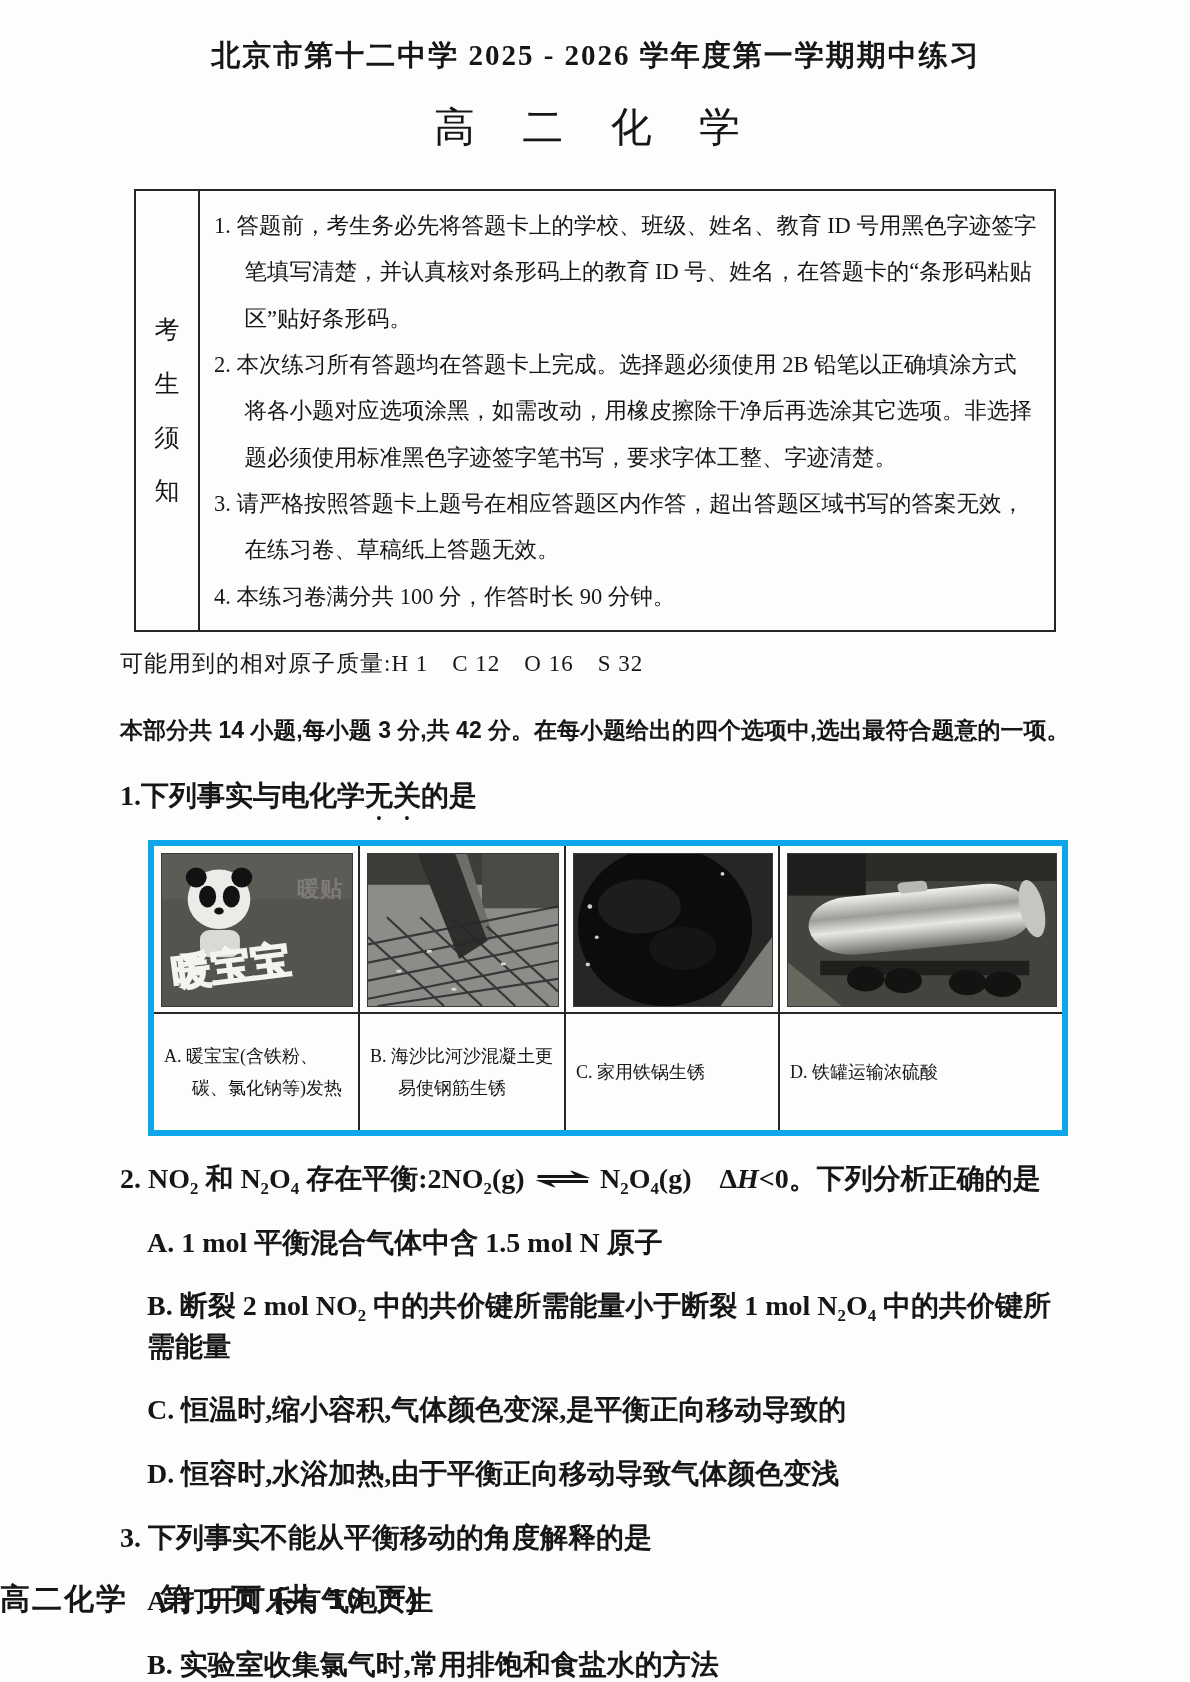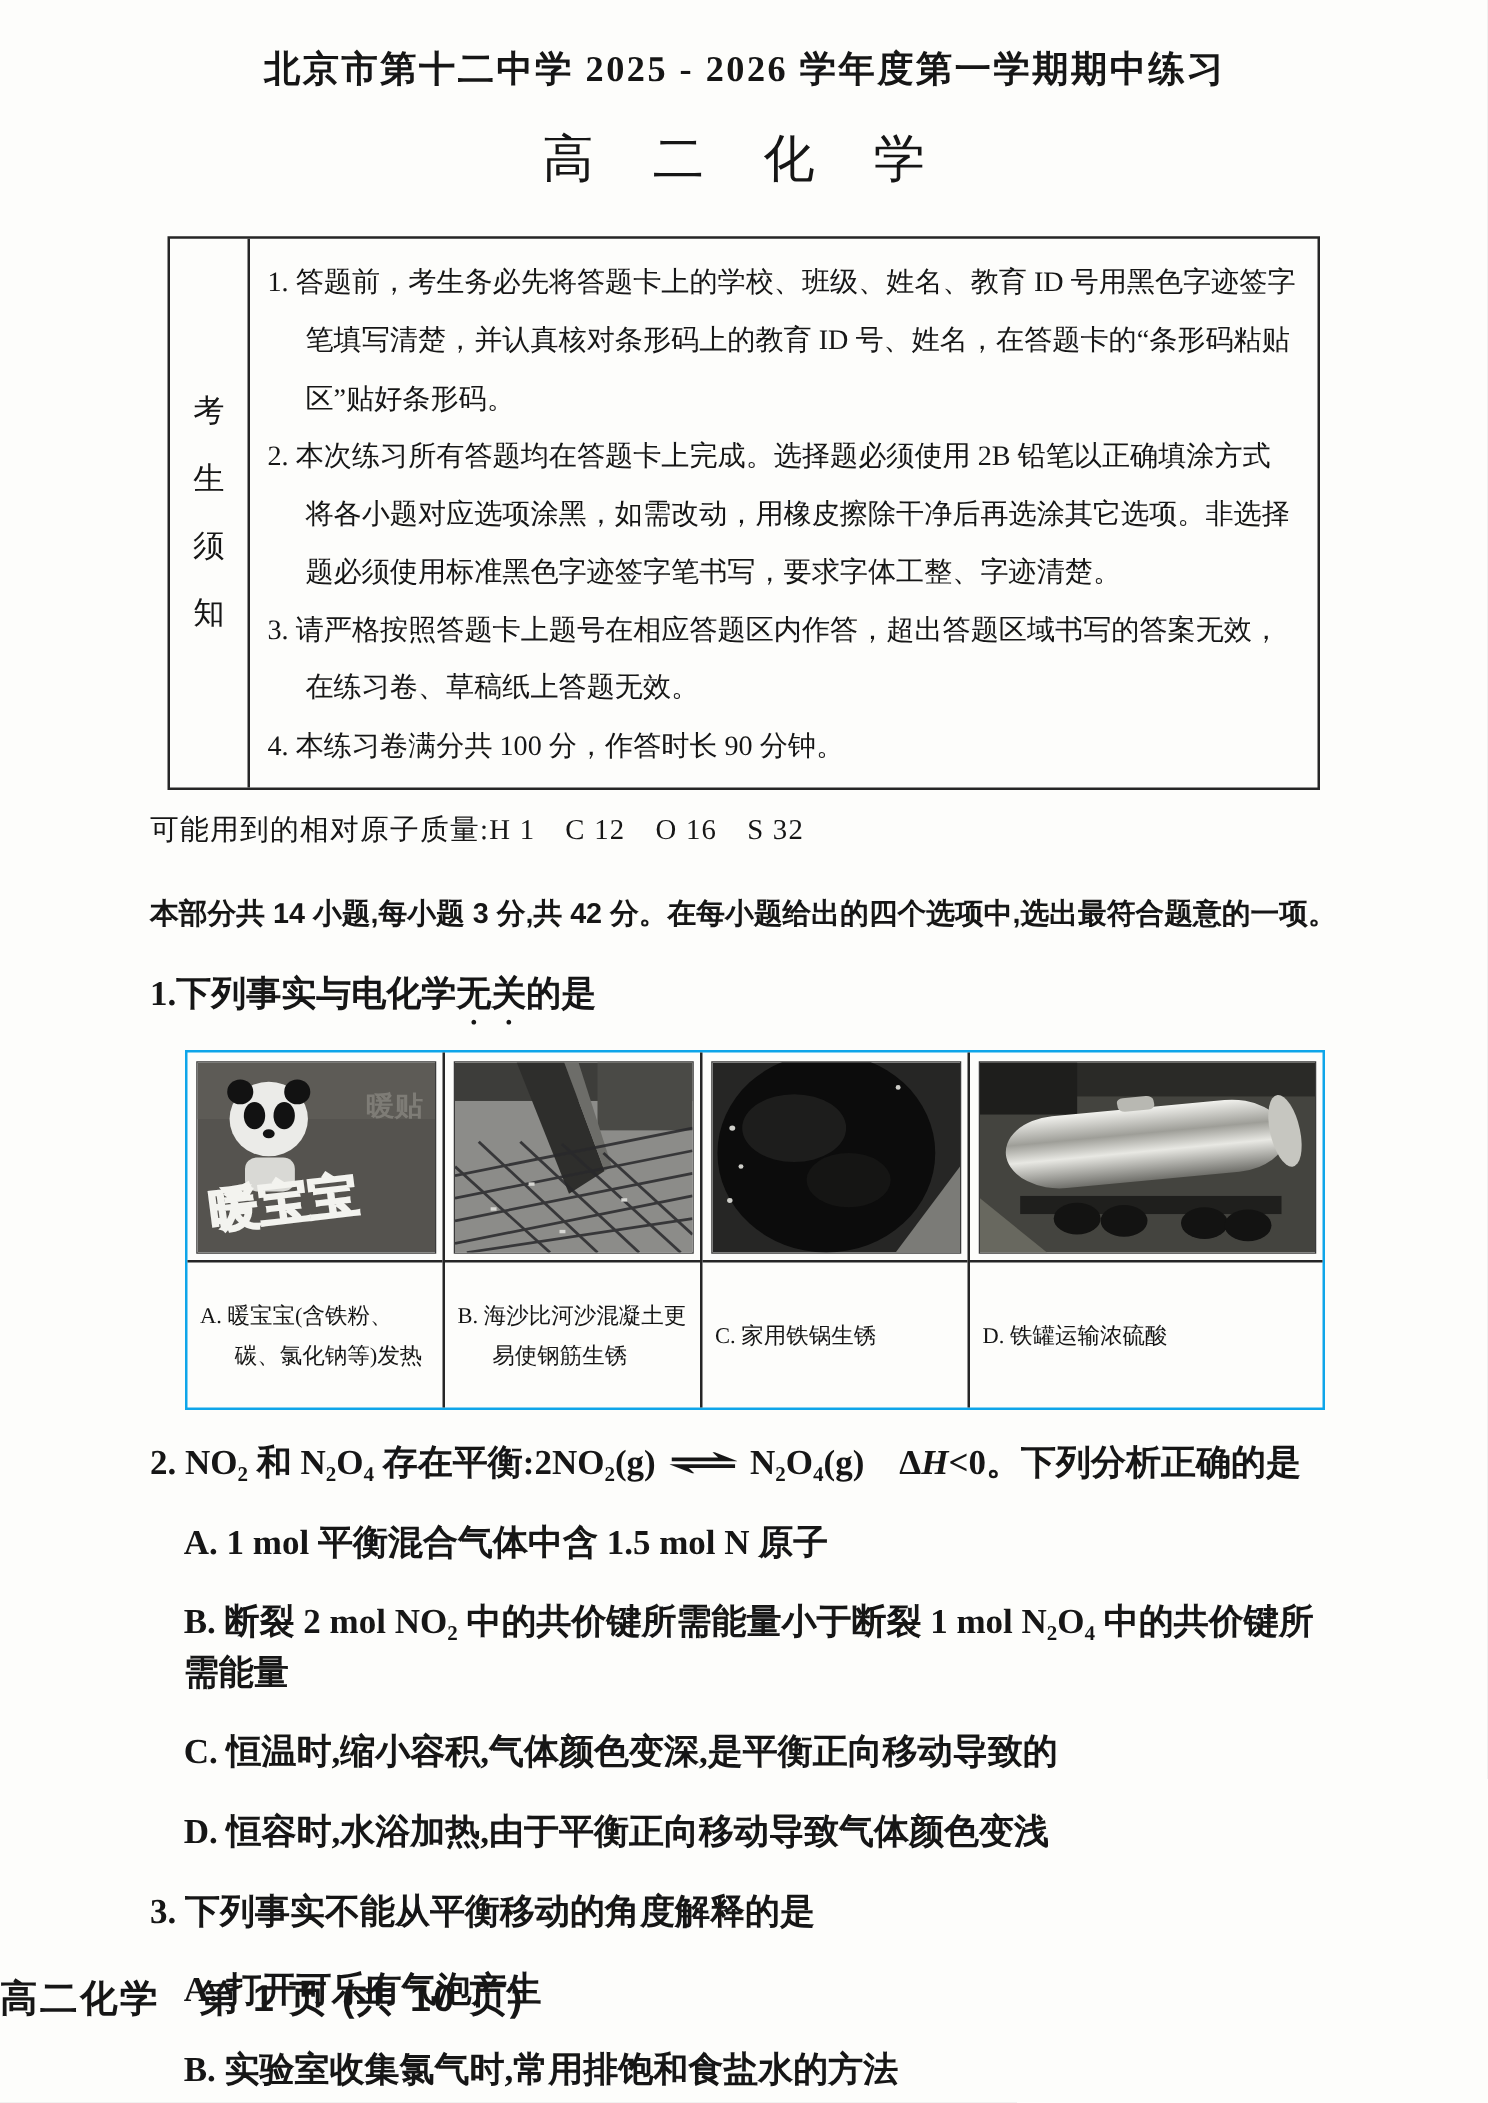--- a/index.html
+++ b/index.html
@@ -28,21 +28,21 @@
   .sec-head{ text-align:center; font-size:32px; font-weight:700; margin-top:32px;
              font-family:"Liberation Sans","DejaVu Sans",sans-serif; letter-spacing:3px;}
   .intro{ font-weight:700; font-size:23px; line-height:2.0; margin-top:28px;
           font-family:"Liberation Sans","DejaVu Sans",sans-serif; }
 
   .qrow{ font-size:28px; margin-top:23px; line-height:1.45;font-weight:bold; }
   .opt{ margin-left:27px; }
   .emph{ -webkit-text-emphasis:filled dot; -webkit-text-emphasis-position:under right;
          text-emphasis:filled dot; text-emphasis-position:under right; }
 
-  .q1table{ margin:14px 0 0 28px; width:908px; border:2px solid #0ea5e9;
+  .q1table{ margin:14px 0 0 28px; width:908px; border:6px solid #0ea5e9;
             display:grid; grid-template-columns:206fr 206fr 214fr 282fr; }
   .cell{ border-right:2px solid #262626; display:flex; flex-direction:column; }
   .cell:last-child{ border-right:none;border-radius:14px; }
   .photo{ height:168px; border-bottom:2px solid #262626; padding:7px; box-sizing:border-box; }
   .photo svg{ width:100%; height:100%; display:block; border:1px solid #3a3a3a; }
   .label{ min-height:116px; display:flex; align-items:center; padding:6px 8px 6px 10px;
           box-sizing:border-box; font-size:18px; line-height:1.78; }
   .label p{ margin:0; padding-left:1.55em; text-indent:-1.55em; }
 
   .eqa{ display:inline-block; transform:scaleX(2.5); margin:0 19px; }

